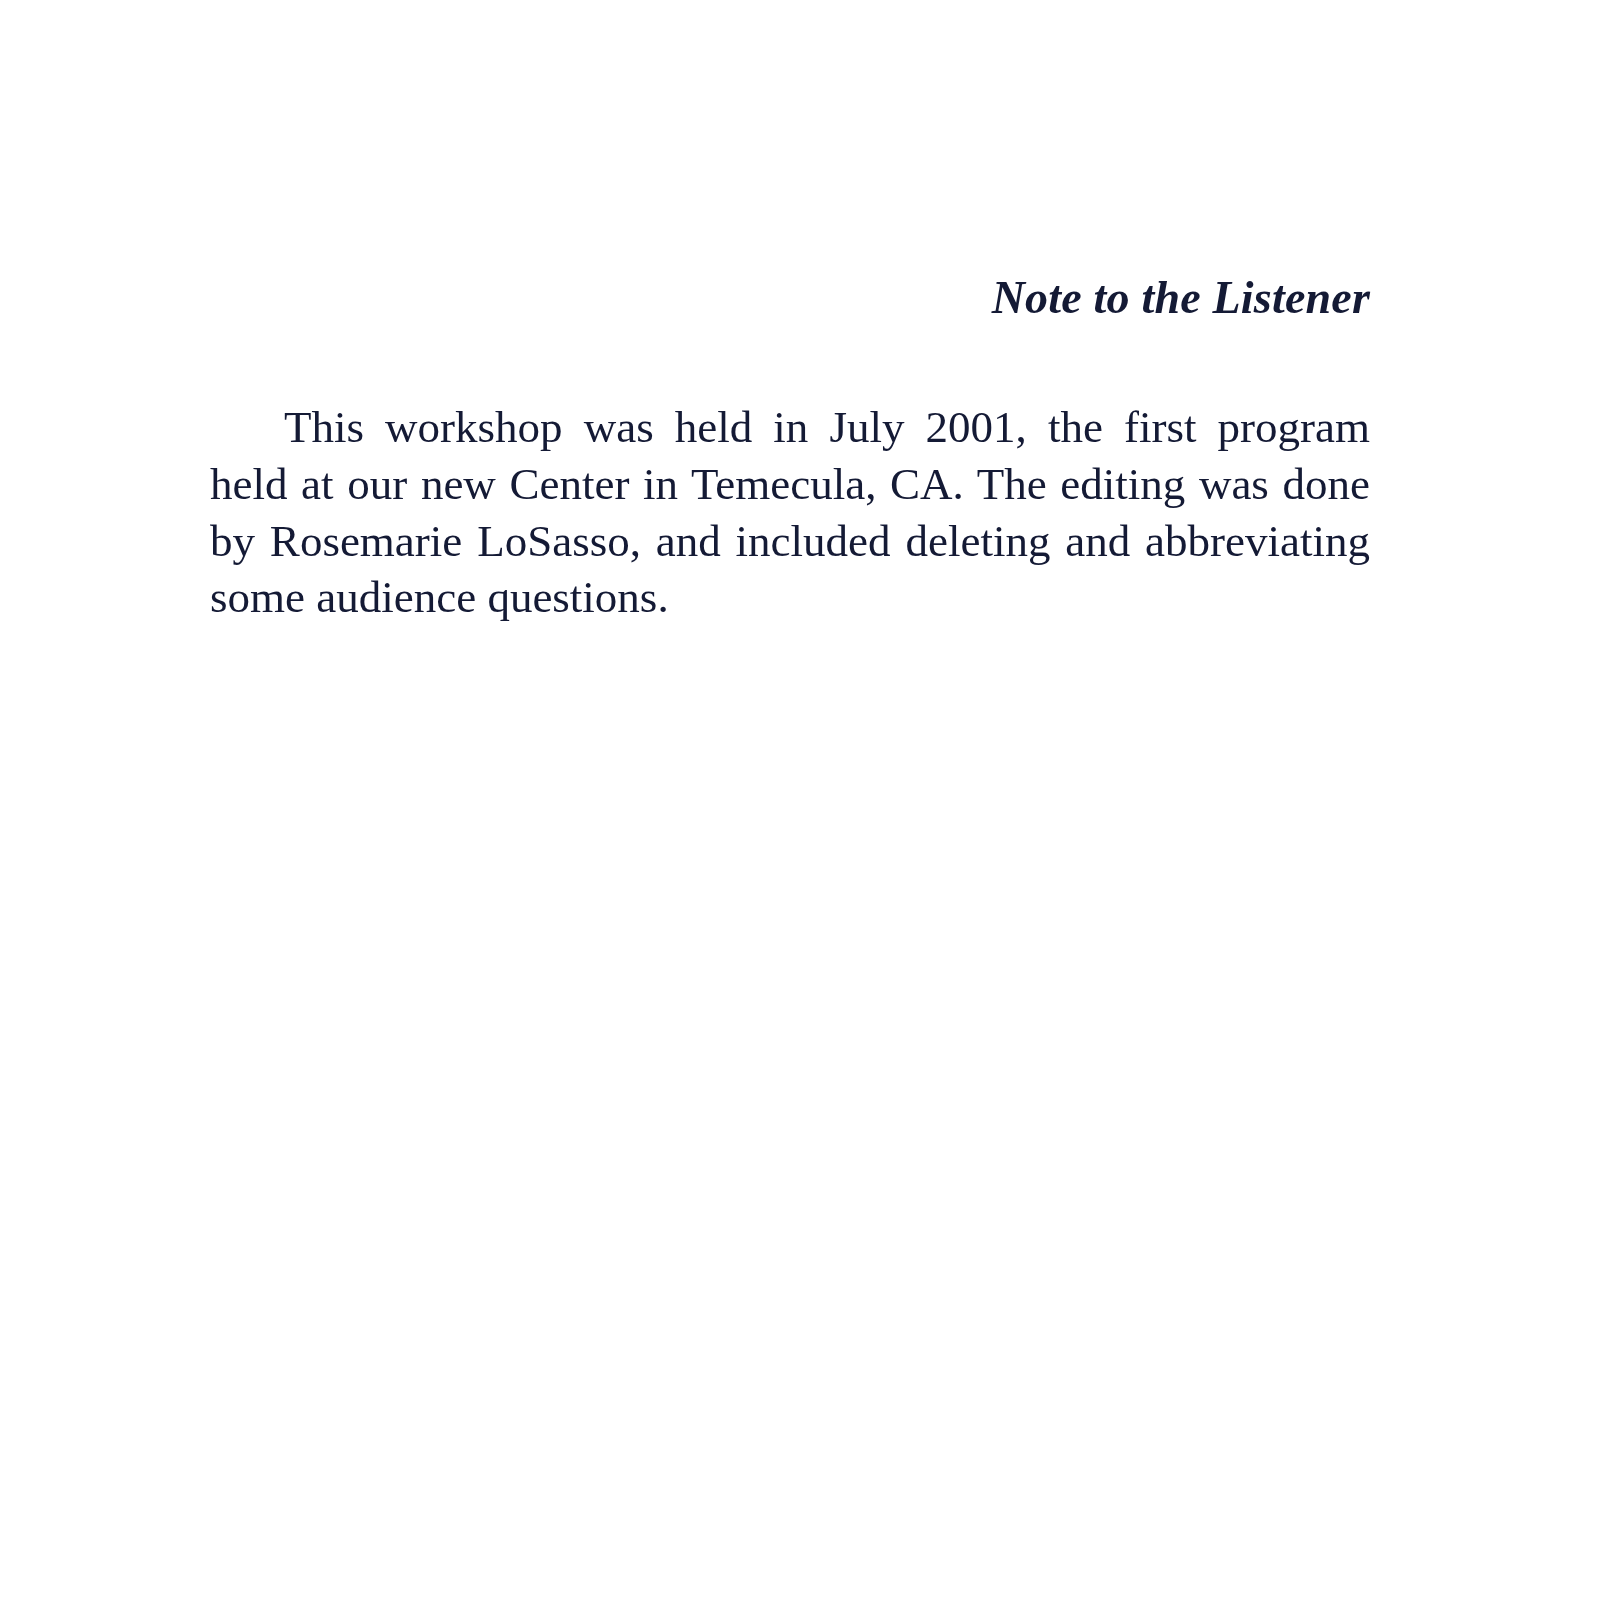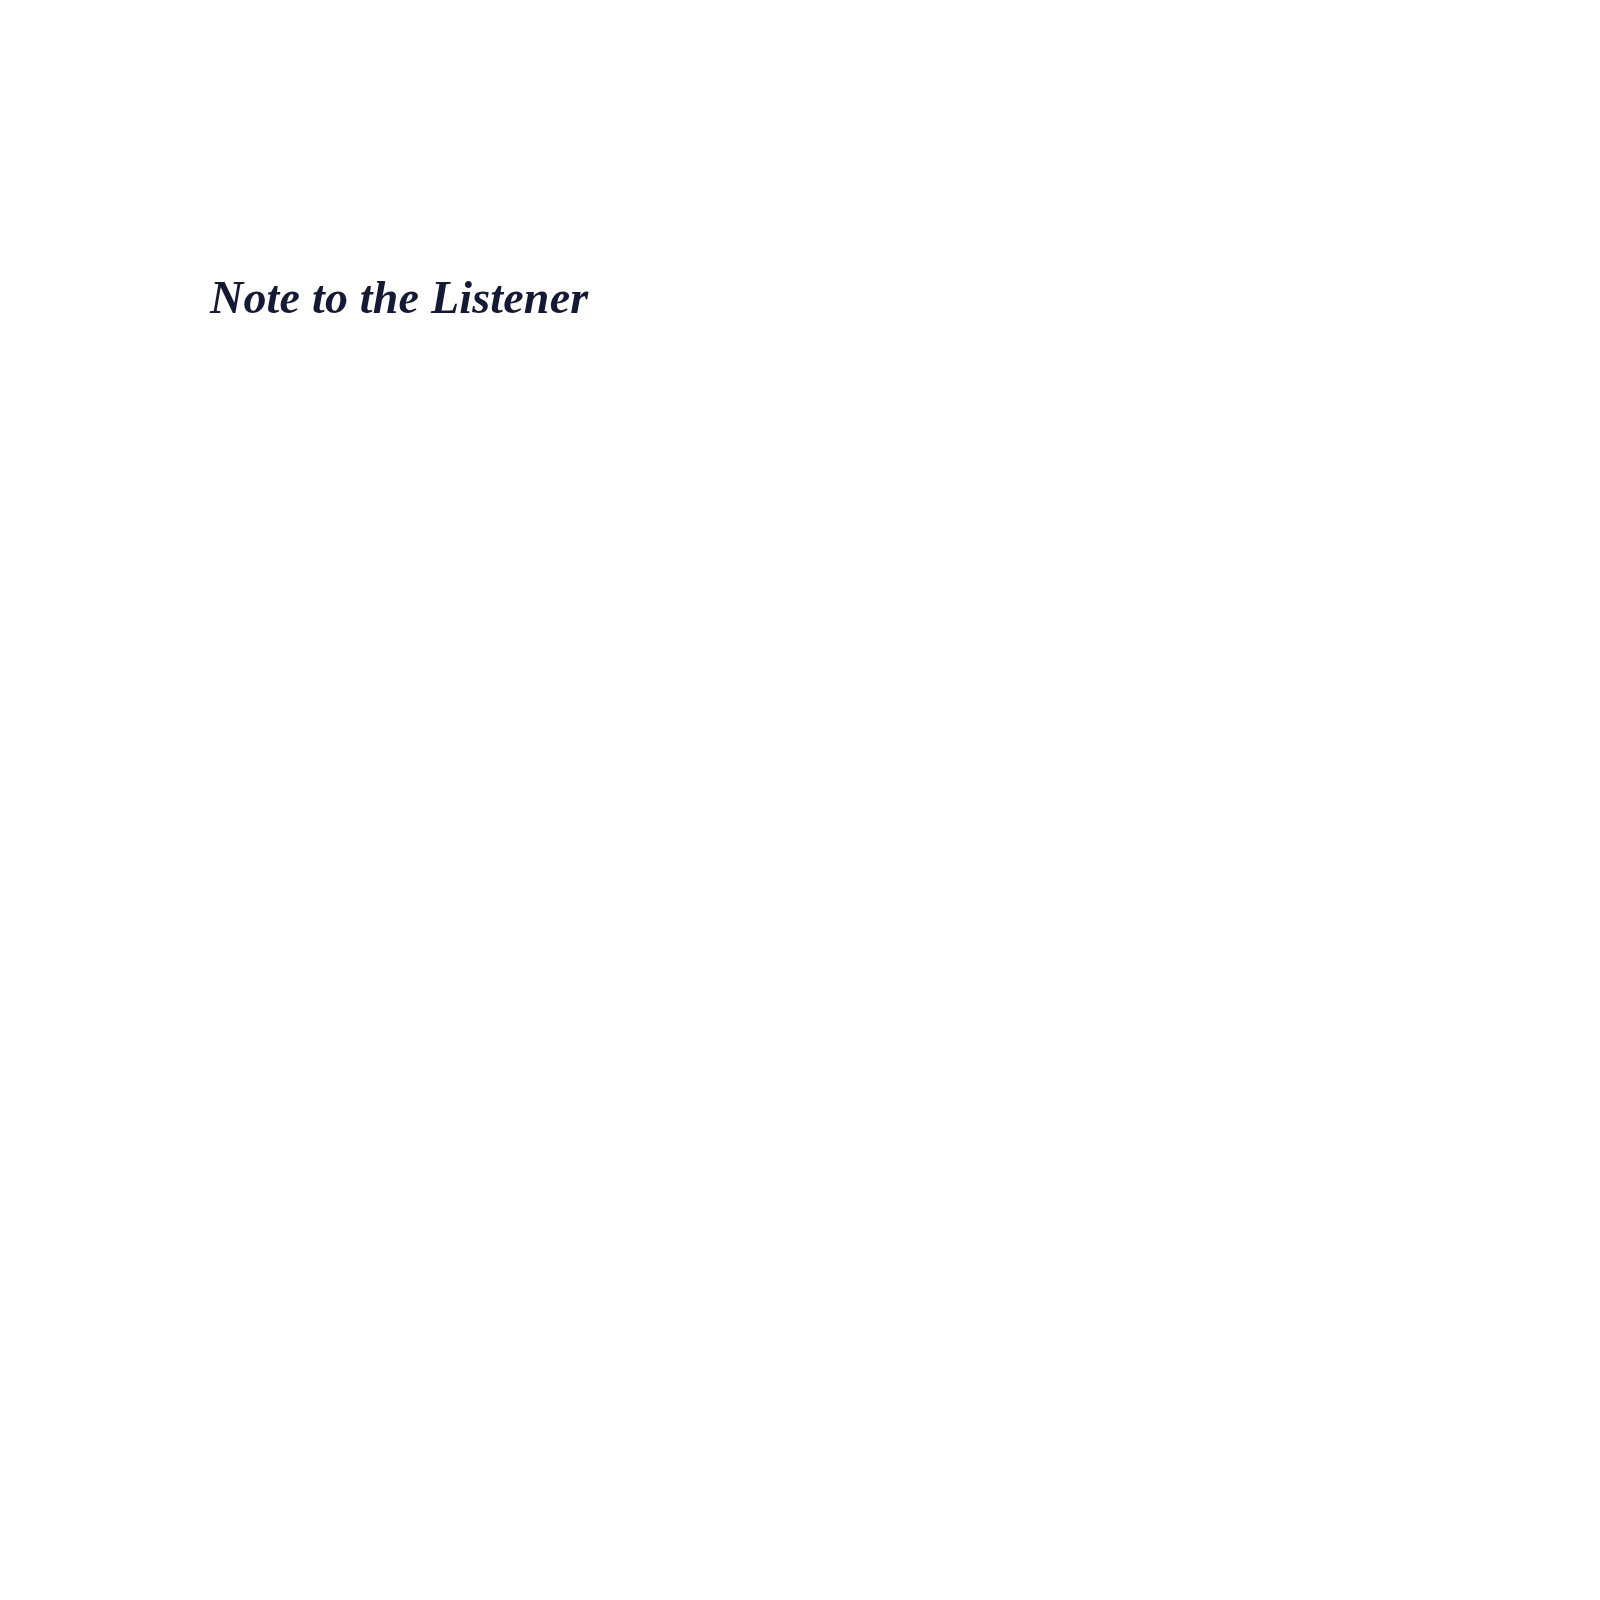--- a/index.html
+++ b/index.html
@@ -23,21 +23,21 @@
   .content {
     position: absolute;
     left: 210px;
     top: 270px;
     width: 1160px;
   }
   .doc-title {
     font-style: italic;
     font-size: 46px;
     line-height: 1.2;
-    text-align: left;
+    text-align: right;
     color: #141a35;
     margin: 0;
     letter-spacing: 0.2px;
   }
   .body-paragraph {
     margin: 0;
     margin-top: 74px;
     font-size: 45px;
     line-height: 1.26;
     text-align: justify;
@@ -45,14 +45,15 @@
     text-indent: 74px;
     color: #141a35;
   }
 </style>
 </head>
 <body>
 
 <div class="page">
   <div class="content">
     <h1 class="doc-title">Note to the Listener</h1>
+    <p class="body-paragraph">This workshop was held in July 2001, the first program held  at our new Center in Temecula, CA. The editing was done by Rosemarie LoSasso, and included deleting and abbreviating some audience questions.</p>
   </div>
 </div>
 
 </body></html>

